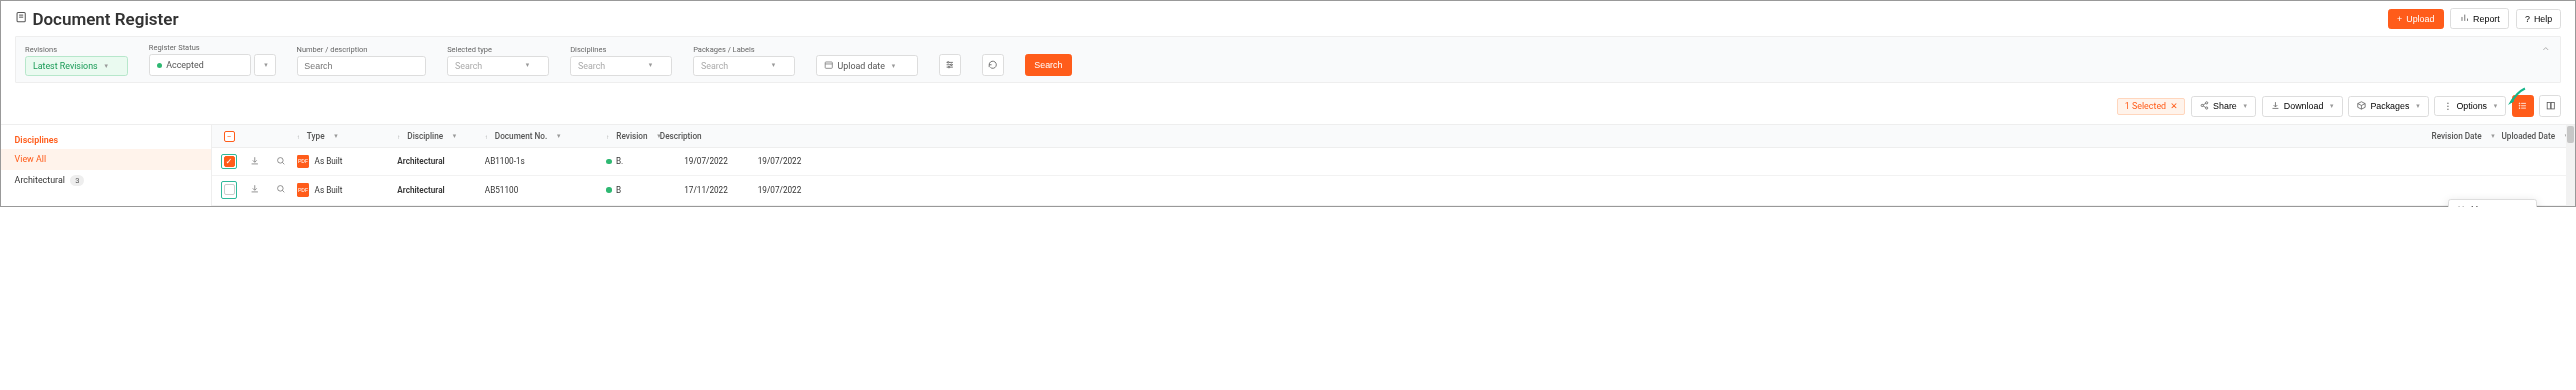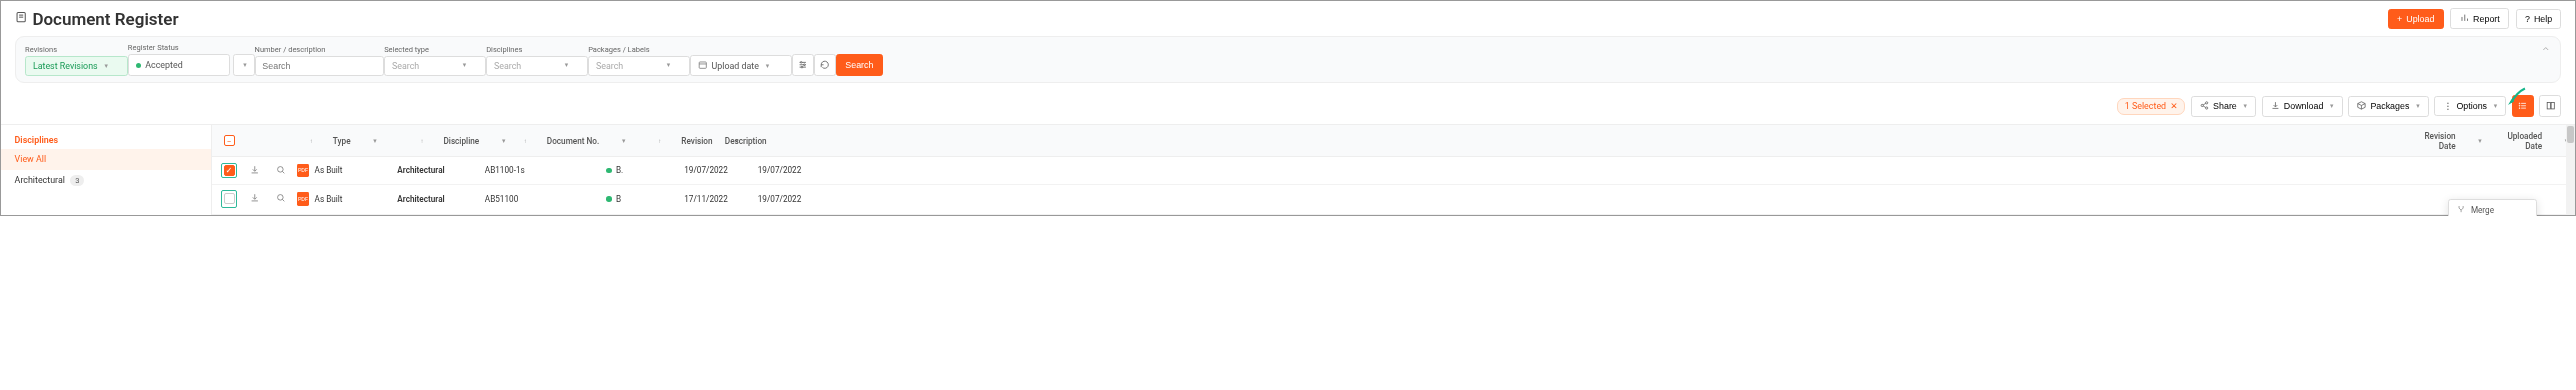--- a/index.html
+++ b/index.html
@@ -5,58 +5,58 @@
 * { box-sizing: border-box; margin: 0; padding: 0; }
 body { font-family: -apple-system, BlinkMacSystemFont, "Segoe UI", Roboto, sans-serif; font-size: 8.9px; color: #333; background: #fff; }
 .app { border: 0.7px solid #999; width: 100%; }
 
 .header { display: flex; align-items: center; padding: 6.8px 13.6px; gap: 6.8px; }
 .header .title-wrap { display: flex; align-items: center; gap: 5.5px; flex: 1; }
 .header .title { font-size: 17px; font-weight: 600; }
 .btn { display: inline-flex; align-items: center; gap: 4.1px; padding: 4.1px 8.2px; border: 0.7px solid #ddd; border-radius: 2.7px; background: #fff; cursor: pointer; font-size: 8.9px; }
 .btn-primary { background: #ff5c1a; border-color: #ff5c1a; color: #fff; }
 
-.filter-bar { margin: 0 13.6px 8.2px 13.6px; background: #f9fafb; border: 0.7px solid #eee; border-radius: 9px; padding: 5.5px 9.5px; display: flex; align-items: flex-end; gap: 0; position: relative; }
+.filter-bar { margin: 0 13.6px 8.2px 13.6px; background: #f9fafb; border: 0.7px solid #eee; border-radius: 1px; padding: 5.5px 9.5px; display: flex; align-items: flex-end; gap: 21px; position: relative; }
 .filter-group { display: flex; flex-direction: column; gap: 2.7px; }
 .filter-label { font-size: 7.5px; color: #666; }
 .filter-input { border: 0.7px solid #ddd; border-radius: 2.7px; padding: 4.1px 19px 4.1px 6.8px; background: #fff; min-width: 102px; font-size: 8.9px; color: #555; position: relative; }
 .filter-input.badge { display: inline-flex; align-items: center; gap: 4.1px; }
 .dot-green { width: 5.5px; height: 5.5px; border-radius: 50%; background: #2eb872; display: inline-block; }
 .badge-lrev { background: #eafaf0; border-color: #b7e7cb; color: #1a9b57; }
 .chev { margin-left: 2.7px; color: #999; font-size: 6.8px; }
 .search-input { border: 0.7px solid #ddd; border-radius: 2.7px; padding: 4.1px 6.8px; font-size: 8.9px; min-width: 102px; }
 .icon-btn { border: 0.7px solid #ddd; border-radius: 2.7px; background: #fff; width: 22px; height: 22px; display: inline-flex; align-items: center; justify-content: center; cursor: pointer; }
 .collapse-caret { position: absolute; right: 9.5px; top: 6.8px; color: #999; cursor: pointer; }
 
 .action-bar { display: flex; align-items: center; justify-content: flex-end; gap: 5.5px; padding: 4.1px 13.6px 6.8px 13.6px; position: relative; }
-.selected-pill { background: #fff3eb; border: 0.7px solid #ffd6bd; color: #ff5c1a; border-radius: 7px; padding: 2.7px 6.8px; display: inline-flex; align-items: center; gap: 4.1px; }
+.selected-pill { background: #fff3eb; border: 0.7px solid #ffd6bd; color: #ff5c1a; border-radius: 2px; padding: 2.7px 6.8px; display: inline-flex; align-items: center; gap: 4.1px; }
 .selected-pill .x { cursor: pointer; }
 .view-btn { width: 22px; height: 22px; border: 0.7px solid #ddd; border-radius: 2.7px; display: inline-flex; align-items: center; justify-content: center; cursor: pointer; background:#fff; }
 .view-btn.active { background: #ff5c1a; border-color: #ff5c1a; color: #fff; }
 
 .main { display: flex; border-top: 0.7px solid #eee; position: relative; }
 .sidebar { width: 211px; border-right: 0.7px solid #eee; padding: 5.5px 0; }
 .side-head { color: #ff5c1a; font-weight: 600; padding: 4.1px 13.6px; font-size: 8.9px; }
 .side-item { padding: 5.5px 13.6px; cursor: pointer; display: flex; align-items: center; gap: 5.5px; }
 .side-item.active { background: #fff3eb; color: #ff5c1a; }
 .count-badge { background: #eee; border-radius: 6.8px; padding: 0.7px 4.8px; font-size: 7.5px; color: #555; }
 
 .table { flex: 1; }
 .thead { display: flex; align-items: center; background: #f9fafb; border-bottom: 0.7px solid #eee; padding: 5.5px 6.8px; font-size: 8.2px; color: #555; gap: 5.5px; }
 .trow { display: flex; align-items: center; border-bottom: 0.7px solid #f2f2f2; padding: 5.5px 6.8px; gap: 5.5px; font-size: 8.2px; }
 .col-chk { width: 20.5px; display:flex; justify-content:center; }
 .col-dl { width: 20.5px; text-align: center; }
 .col-view { width: 20.5px; text-align: center; }
 .col-type { width: 95px; display:flex; align-items:center; gap:5.5px; }
-.col-disc { width: 82px; font-weight: 600; justify-content: flex-end; }
+.col-disc { width: 82px; font-weight: 600; }
 .col-docno { width: 116px; }
 .col-rev { width: 48px; display:flex; align-items:center; gap:4.1px; }
 .col-desc { flex: 1; }
 .col-date { width: 68px; text-align: right; }
-.th { font-weight: 500; display:flex; align-items:center; gap:20px;margin-left:13px; }
+.th { font-weight: 500; display:flex; align-items:center; gap:7px; }
 .sort { font-size: 6.1px; color:#999; }
 .pdf-icon { width: 12.3px; height: 13.6px; background: #ff5c1a; border-radius: 1.4px; color:#fff; font-size:5.5px; display:flex; align-items:center; justify-content:center; }
 .chk { width: 11px; height: 11px; border: 1px solid #ccc; border-radius: 2px; display:inline-flex; align-items:center; justify-content:center; cursor:pointer; }
 .chk.master { border-color: #ff5c1a; background:#fff; color:#ff5c1a; }
 .chk.checked { border-color: #ff5c1a; background:#ff5c1a; color:#fff; }
 .chk-hl { border: 1.4px solid #2eb99a; padding: 1.4px; border-radius:2px; }
 
 .dropdown { position: absolute; right: 38px; top: 74px; background:#fff; border:0.7px solid #ddd; border-radius:2.7px; box-shadow: 0 2.7px 9.5px rgba(0,0,0,0.12); width: 89px; z-index: 50; }
 .dd-item { padding: 4.8px 8.2px; display:flex; align-items:center; gap:5.5px; font-size: 8.2px; cursor:pointer; color:#555; }
 .dd-item.disabled { color: #bbb; cursor: default; }

